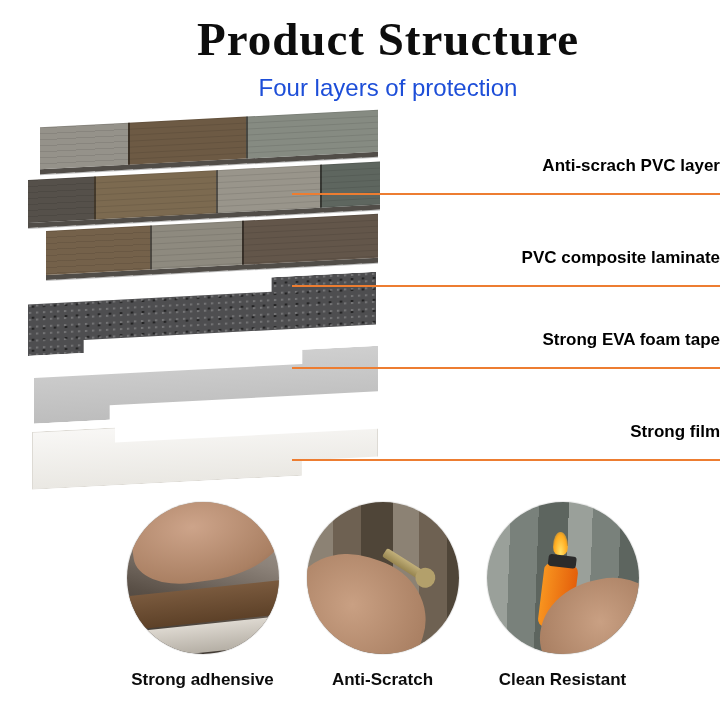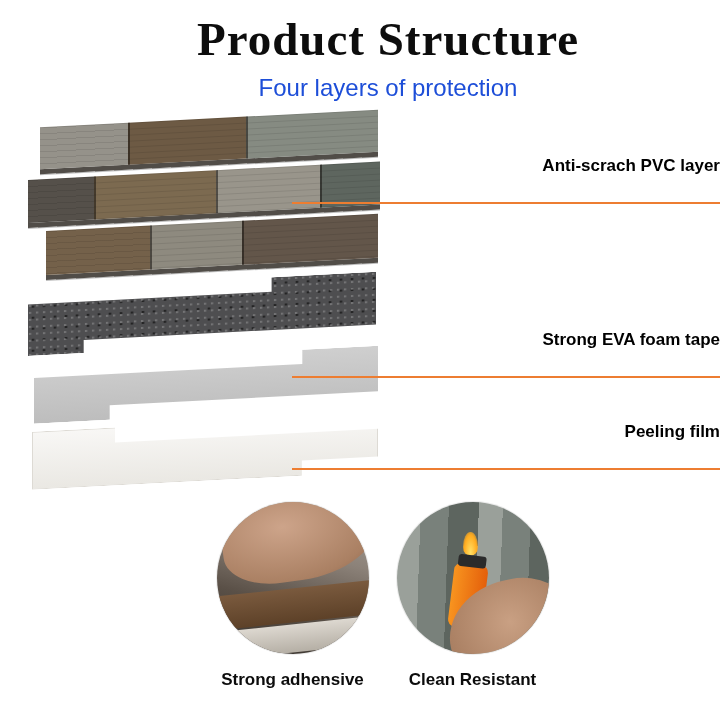--- a/index.html
+++ b/index.html
@@ -87,21 +87,21 @@
     clip-path: polygon(0 0, 24% 0, 24% 26%, 100% 26%, 100% 74%, 78% 74%, 78% 100%, 0 100%);
     border: 1px solid #dddad4;
   }
 
   
   .layer-label {
     position: absolute;
     right: 28px;
     width: 428px;
     text-align: right;
-    padding-bottom: 26px;
+    padding-bottom: 17px;
     border-bottom: 2px solid #ED7D31;
     font-size: 17px;
     font-weight: 600;
     color: #000;
   }
   .ll1 { top: 46px; }
   .ll2 { top: 138px; }
   .ll3 { top: 220px; }
   .ll4 { top: 312px; }
 
@@ -192,40 +192,50 @@
         <div class="plank p3"></div>
       </div>
       <div class="slab slab-dark"></div>
       <div class="slab slab-gray"></div>
       <div class="slab slab-white"></div>
     </div>
 
     <div class="layer-label ll1">
       <span>Anti-scrach PVC layer</span>
     </div>
+    <div class="layer-label ll2">
+      <span>PVC composite laminate</span>
+    </div>
     <div class="layer-label ll3">
       <span>Strong EVA foam tape</span>
     </div>
     <div class="layer-label ll4">
-      <span>Peeling film</span>
+      <span>Strong film</span>
     </div>
 
   </div>
 
   <div class="features">
 
     <div class="feature">
       <div class="photo photo-adhesive">
         <div class="f1-strip"></div>
         <div class="f1-edge"></div>
         <div class="f1-hand"></div>
       </div>
       <div class="caption">Strong adhensive</div>
     </div>
 
+    <div class="feature">
+      <div class="photo photo-scratch">
+        <div class="f2-hand"></div>
+        <div class="f2-key"></div>
+      </div>
+      <div class="caption">Anti-Scratch</div>
+    </div>
 
 
     <div class="feature">
       <div class="photo photo-heat">
         <div class="f4-flame"></div>
         <div class="f4-lighter"></div>
         <div class="f4-hand"></div>
       </div>
       <div class="caption">Clean Resistant</div>
     </div>

